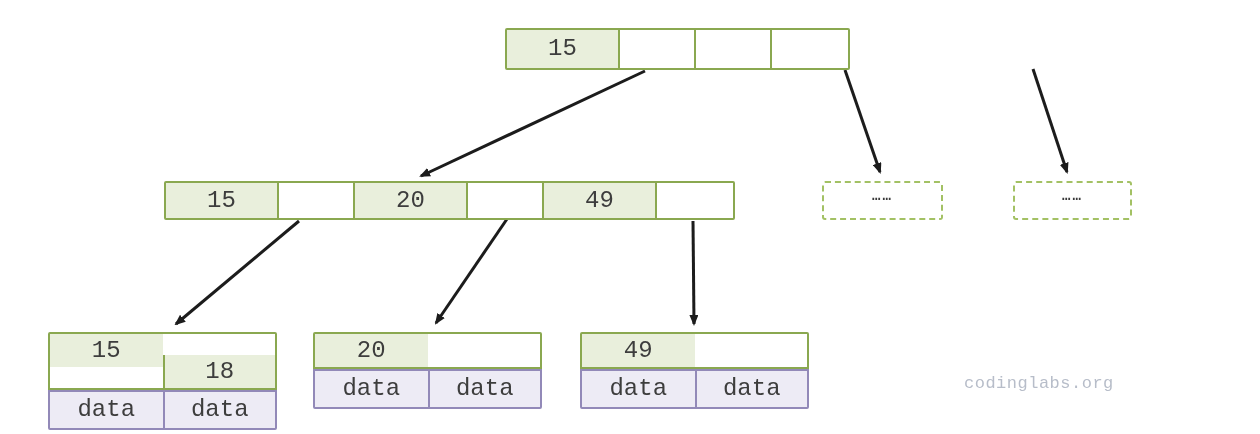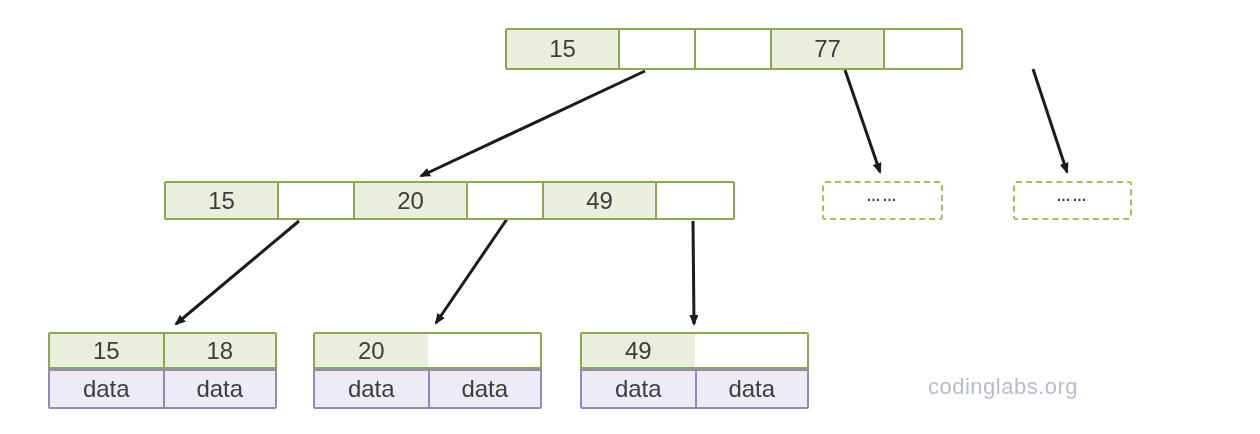--- a/index.html
+++ b/index.html
@@ -8,21 +8,21 @@
     --purple-border:#9289b8;
     --purple-fill:#edebf5;
     --dash-border:#a3c164;
     --text:#3d3d3d;
     --watermark:#b7bdc9;
     --arrow:#1c1c1c;
   }
   html,body{margin:0;padding:0;background:#fff;}
   .stage{
     position:relative;width:1260px;height:434px;background:#ffffff;overflow:hidden;
-    font-family:Liberation Sans, sans-serif;
+    font-family:Liberation Mono, monospace;
   }
   .edges{position:absolute;left:0;top:0;width:1260px;height:434px;pointer-events:none;}
   .edges line{stroke:var(--arrow);stroke-width:3;}
   .edges marker path{fill:var(--arrow);}
 
   .node{
     position:absolute;display:flex;border:2px solid var(--green-border);
     background:#fff;border-radius:2px;
   }
   .node .cell{
@@ -34,39 +34,39 @@
   .node .cell.ptr{width:76px;background:#ffffff;}
   .node.internal .cell{height:35px;line-height:35px;}
 
   .leaf{position:absolute;width:229px;}
   .leaf .lrow{display:flex;box-sizing:border-box;}
   .leaf .lrow.keys{border:2px solid var(--green-border);border-radius:2px 2px 0 0;}
   .leaf .lrow.keys .cell{
     width:50%;height:33px;line-height:33px;background:var(--green-fill);
     text-align:center;font-size:24px;color:var(--text);box-sizing:border-box;
   }
-  .leaf .lrow.keys .cell + .cell{border-left:2px solid var(--green-border);}
+  .leaf .lrow.keys .cell + .cell{border-left:2px solid var(--green-border);margin-top:21px;}
   .leaf .lrow.datar{border:2px solid var(--purple-border);border-top-width:2px;border-radius:0 0 2px 2px;}
   .leaf .lrow.datar .cell{
     width:50%;height:36px;line-height:36px;background:var(--purple-fill);
     text-align:center;font-size:24px;color:var(--text);box-sizing:border-box;
   }
   .leaf .lrow.datar .cell + .cell{border-left:2px solid var(--purple-border);}
 
   .dashed{
     position:absolute;height:39px;border:2px dashed var(--dash-border);border-radius:3px;
     background:#fff;display:flex;align-items:center;justify-content:center;box-sizing:border-box;
   }
   .dashed span{
     font-size:14px;font-weight:bold;color:#3a3a3a;letter-spacing:2px;
     transform:translateY(-5px);
   }
 
   .watermark{
-    position:absolute;left:928px;top:374px;font-size:22px;color:var(--watermark);
+    position:absolute;left:964px;top:374px;font-size:17px;color:var(--watermark);
     letter-spacing:0.5px;
   }
 </style>
 </head>
 <body>
 
 <div class="stage">
 
   <svg class="edges" width="1260" height="434" viewBox="0 0 1260 434" xmlns="http://www.w3.org/2000/svg">
     <defs>
@@ -79,21 +79,20 @@
     <line x1="1033" y1="69" x2="1067" y2="172" marker-end="url(#ah)"></line>
     <line x1="299" y1="221" x2="176" y2="324" marker-end="url(#ah)"></line>
     <line x1="507" y1="219" x2="436" y2="323" marker-end="url(#ah)"></line>
     <line x1="693" y1="221" x2="694" y2="324" marker-end="url(#ah)"></line>
   </svg>
 
   <div class="node root" style="left:505px;top:28px;">
     <div class="cell key">15</div>
     <div class="cell ptr"></div>
     <div class="cell ptr"></div>
-    <div class="cell key">77</div>
     <div class="cell ptr"></div>
   </div>
 
   <div class="node internal" style="left:164px;top:181px;">
     <div class="cell key">15</div>
     <div class="cell ptr"></div>
     <div class="cell key">20</div>
     <div class="cell ptr"></div>
     <div class="cell key">49</div>
     <div class="cell ptr"></div>

